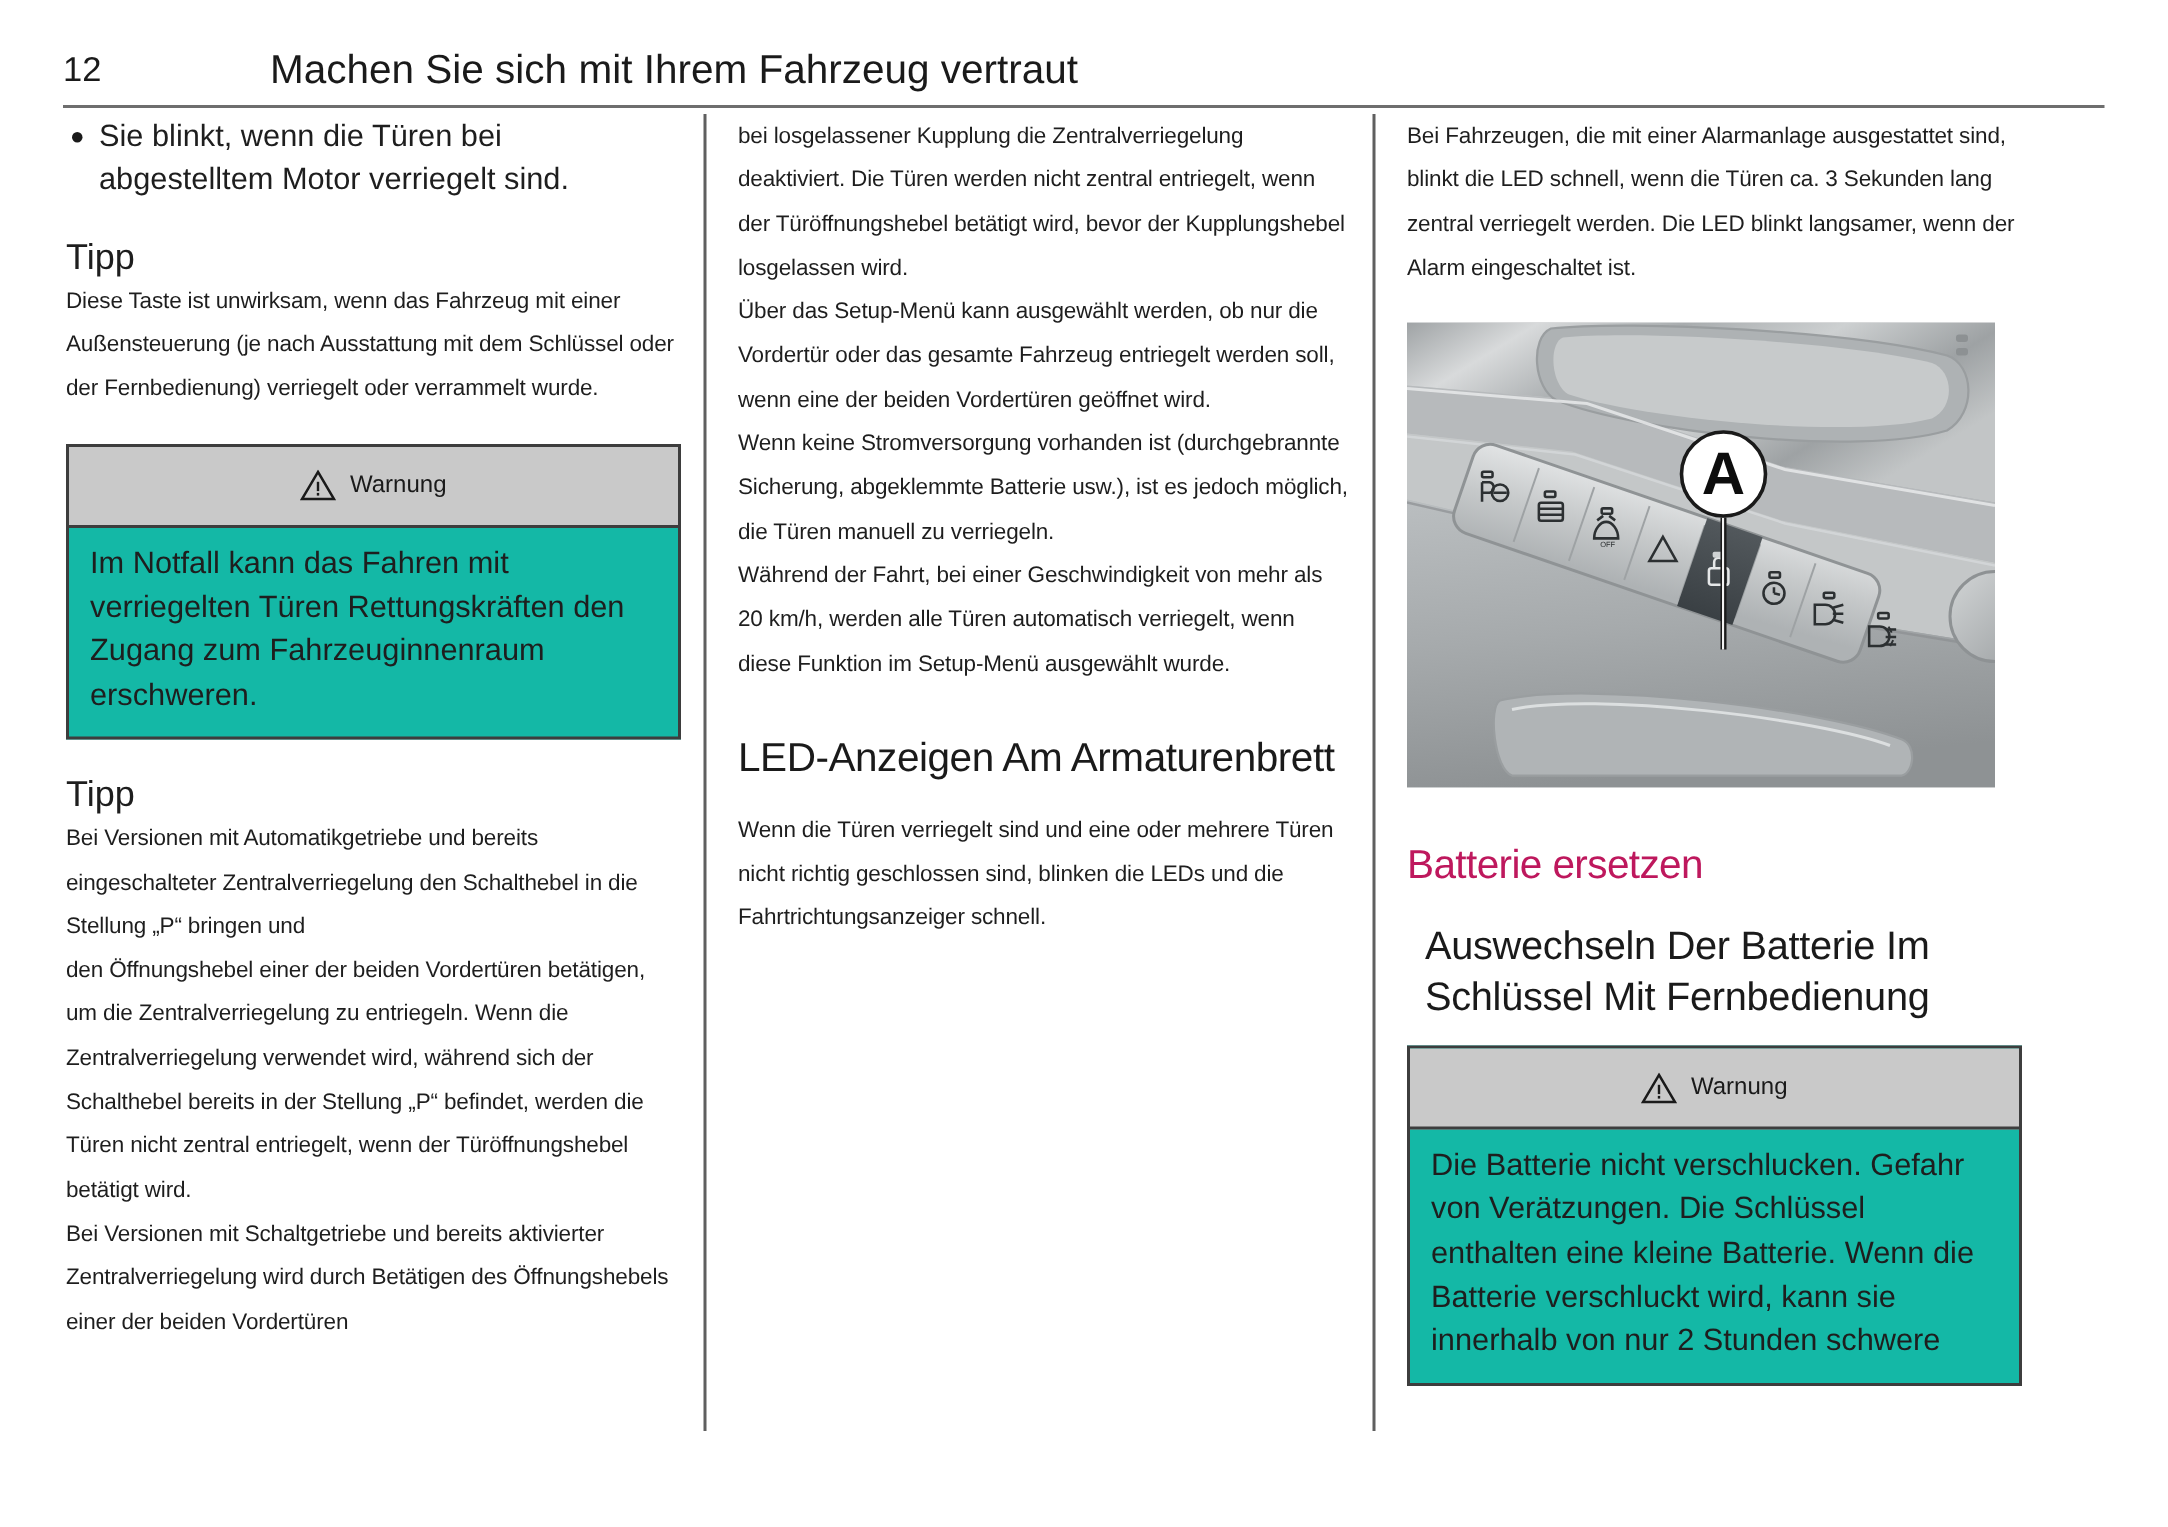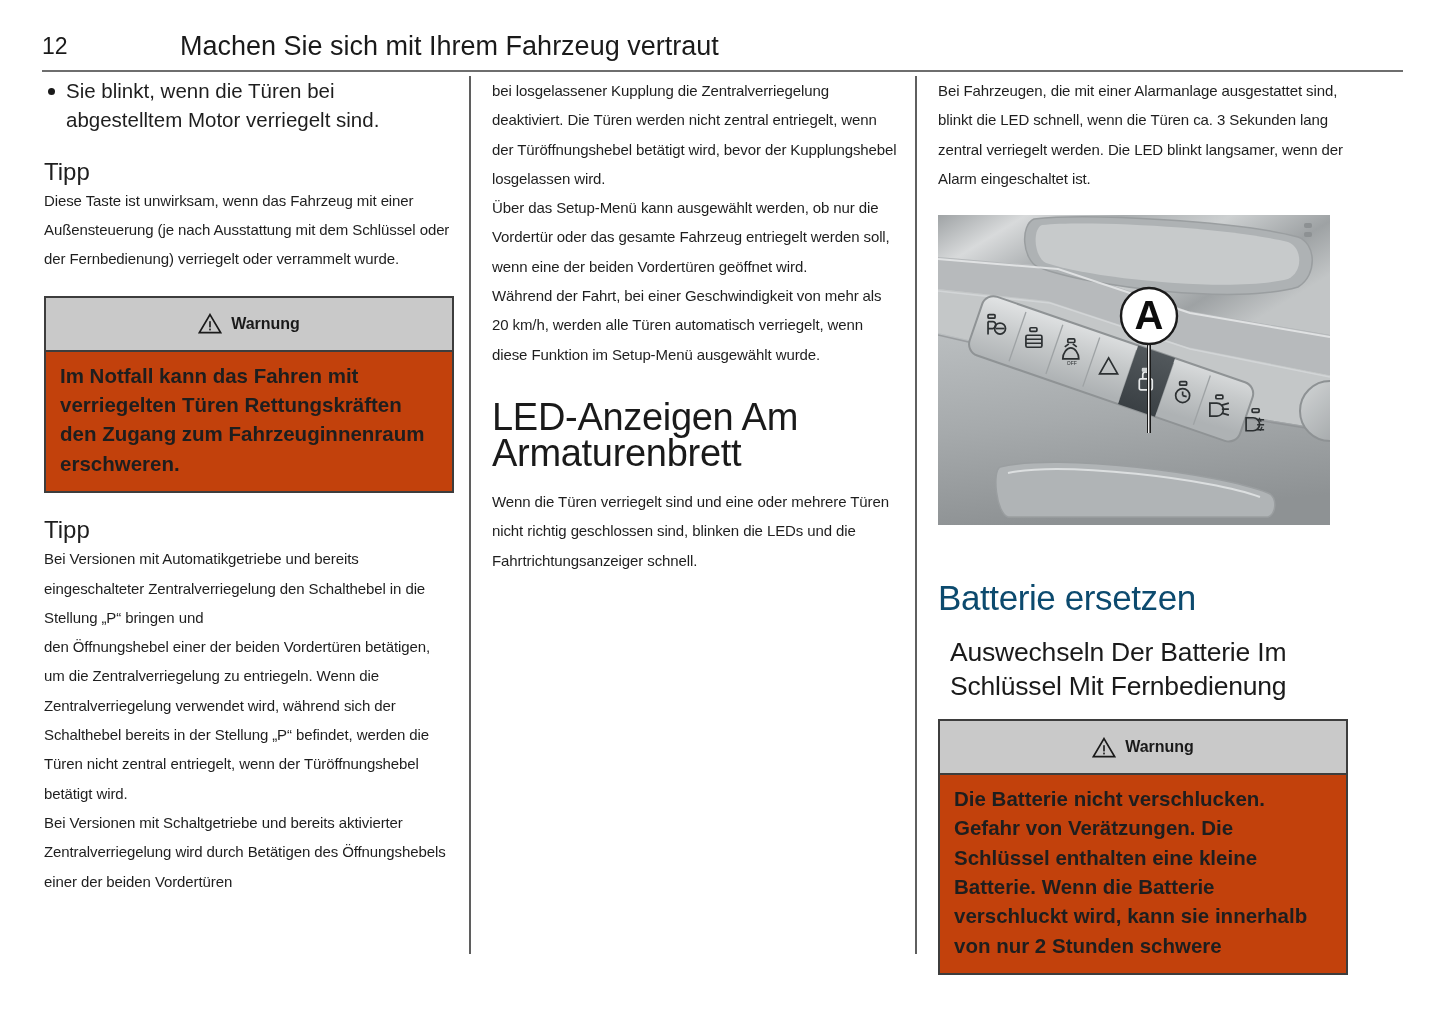--- a/index.html
+++ b/index.html
@@ -120,23 +120,22 @@
 
   .tipp-label {
     font-size: 24px;
     line-height: 29.3px;
     color: #1e1e1e;
   }
 
   
   .warning-box {
     border: 2px solid #3d3d3d;
-    background: #c2410c;
+    background: #14b8a6;
     box-sizing: border-box;
-    font-weight: bold;
   }
   .warning-head {
     background: #c9c9c9;
     border-bottom: 2px solid #3d3d3d;
     height: 52px;
     display: flex;
     align-items: center;
     justify-content: center;
     gap: 9px;
   }
@@ -145,33 +144,32 @@
   }
   .warning-body {
     padding: 9px 14px 13px 14px;
     font-size: 20.5px;
     line-height: 29.3px;
     color: #1e1e1e;
   }
 
   
   .h-section {
-    font-size: 38px;
+    font-size: 27px;
     line-height: 36px;
     font-weight: 400;
     color: #1a1a1a;
     letter-spacing: -0.3px;
   }
   .h-big {
-    font-size: 35px;
+    font-size: 27px;
     line-height: 42px;
     font-weight: 400;
-    color: #0c4a6e;
+    color: #be185d;
     letter-spacing: -0.4px;
-    margin-top: 22px;
   }
   .h-sub {
     font-size: 26.5px;
     line-height: 34px;
     font-weight: 400;
     color: #1a1a1a;
     letter-spacing: -0.2px;
     margin-left: 12px;
   }
 
@@ -230,20 +228,21 @@
 
       <p class="tipp-label">Tipp</p>
       <p class="body-text">Bei Versionen mit Automatikgetriebe und bereits eingeschalteter Zentralverriegelung den Schalthebel in die Stellung „P“ bringen und</p>
       <p class="body-text">den Öffnungshebel einer der beiden Vordertüren betätigen, um die Zentralverriegelung zu entriegeln. Wenn die Zentralverriegelung verwendet wird, während sich der Schalthebel bereits in der Stellung „P“ befindet, werden die Türen nicht zentral entriegelt, wenn der Türöffnungshebel betätigt wird.</p>
       <p class="body-text">Bei Versionen mit Schaltgetriebe und bereits aktivierter Zentralverriegelung wird durch Betätigen des Öffnungshebels einer der beiden Vordertüren</p>
     </div>
 
     <div class="col col-2">
       <p class="body-text">bei losgelassener Kupplung die Zentralverriegelung deaktiviert. Die Türen werden nicht zentral entriegelt, wenn der Türöffnungshebel betätigt wird, bevor der Kupplungshebel losgelassen wird.</p>
       <p class="body-text">Über das Setup-Menü kann ausgewählt werden, ob nur die Vordertür oder das gesamte Fahrzeug entriegelt werden soll, wenn eine der beiden Vordertüren geöffnet wird.</p>
+      <p class="body-text">Wenn keine Stromversorgung vorhanden ist (durchgebrannte Sicherung, abgeklemmte Batterie usw.), ist es jedoch möglich, die Türen manuell zu verriegeln.</p>
       <p class="body-text">Während der Fahrt, bei einer Geschwindigkeit von mehr als 20 km/h, werden alle Türen automatisch verriegelt, wenn diese Funktion im Setup-Menü ausgewählt wurde.</p>
 
       <div class="spacer-l"></div>
 
       <h3 class="h-section">LED-Anzeigen Am Armaturenbrett</h3>
 
       <div class="spacer-s"></div>
 
       <p class="body-text">Wenn die Türen verriegelt sind und eine oder mehrere Türen nicht richtig geschlossen sind, blinken die LEDs und die Fahrtrichtungsanzeiger schnell.</p>
     </div>

